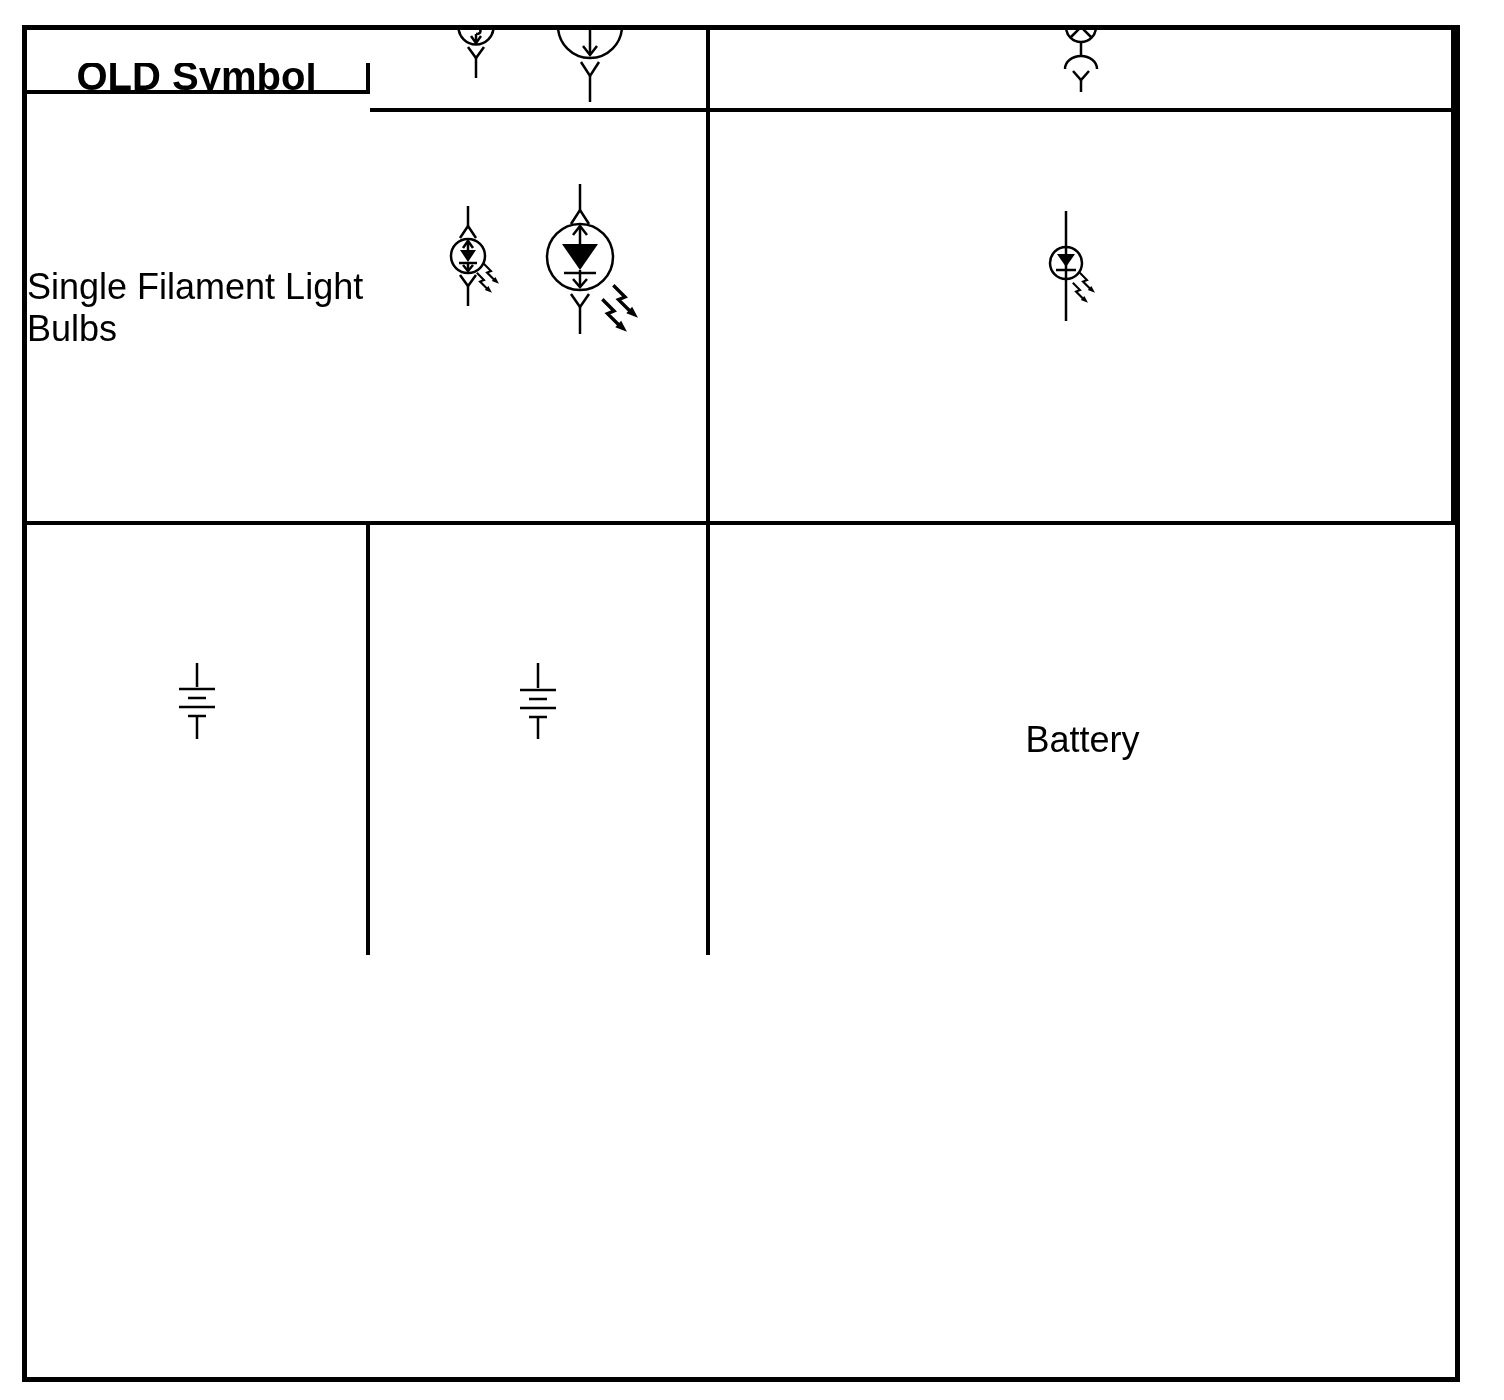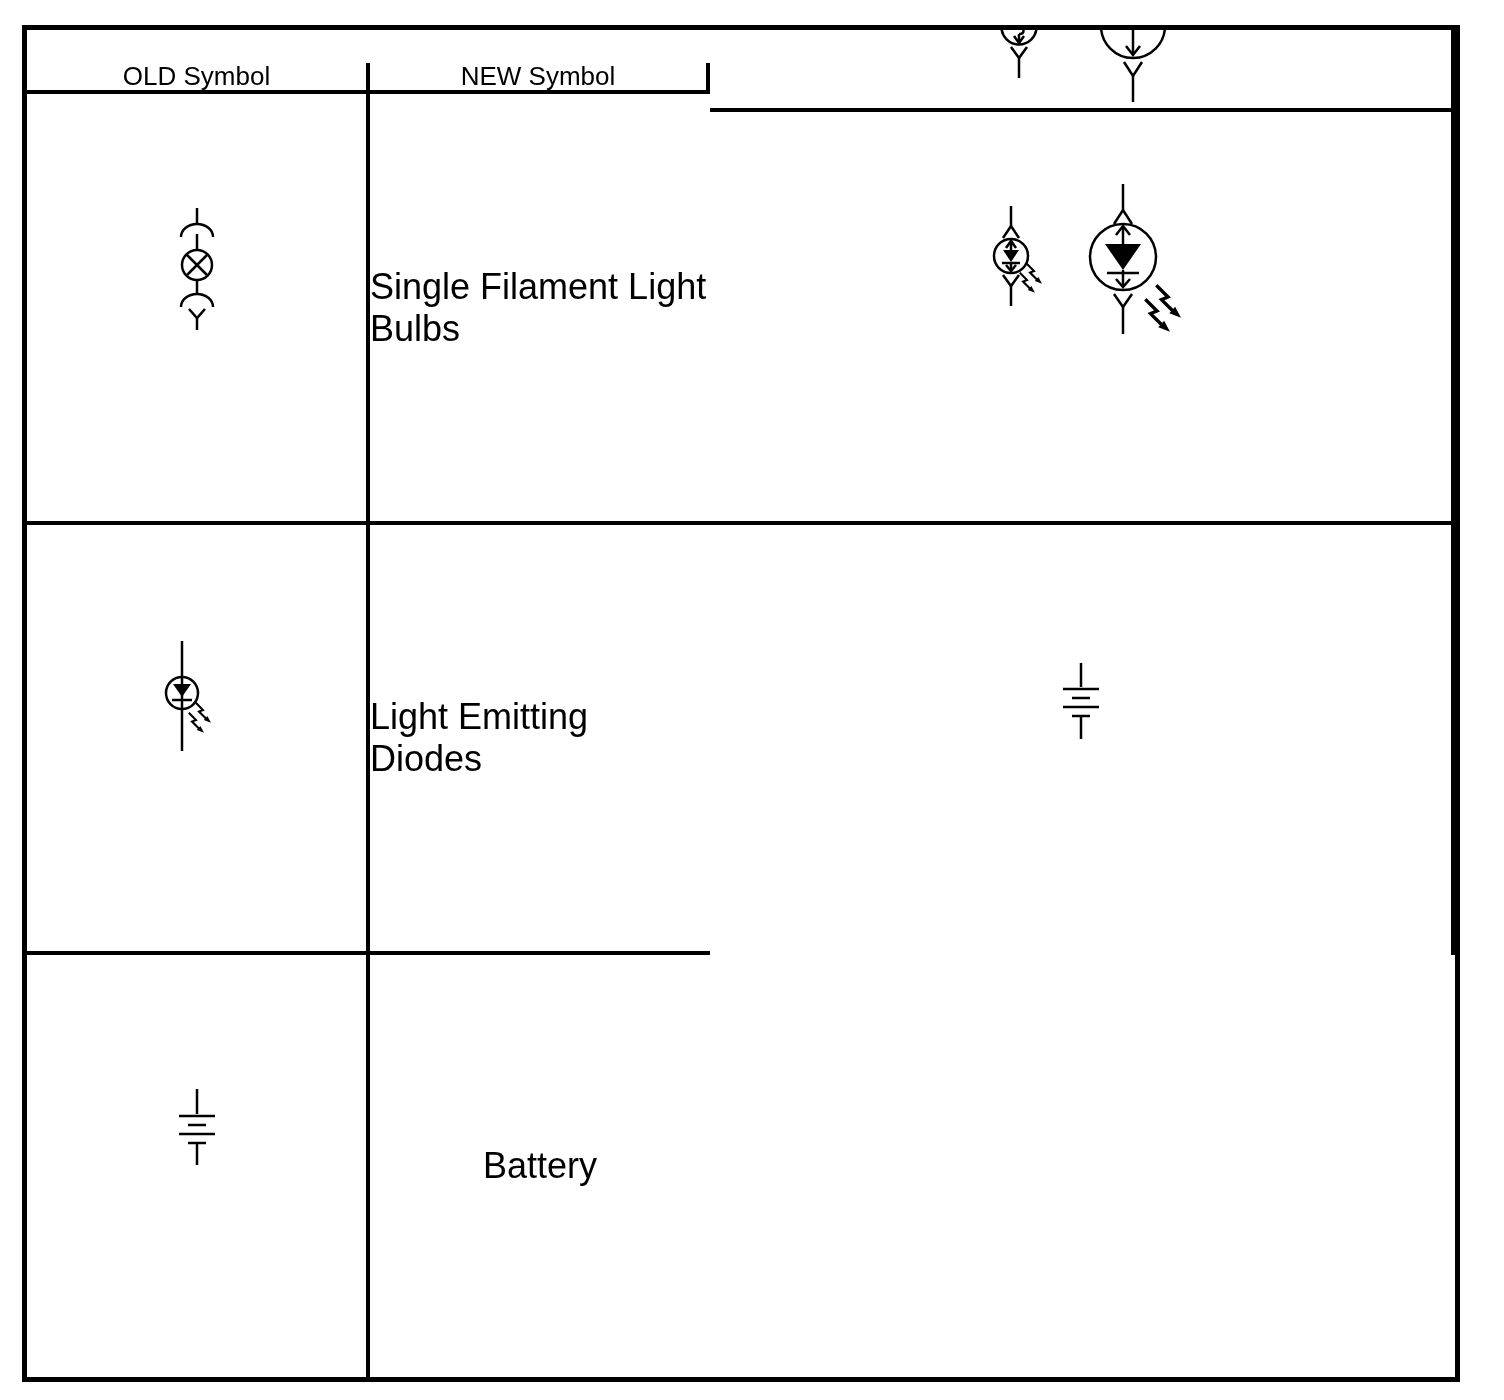--- a/index.html
+++ b/index.html
@@ -22,21 +22,21 @@
   }
   .cell{
     box-sizing:border-box;
     border-right:4px solid #000;
     border-bottom:4px solid #000;
     display:flex;align-items:center;justify-content:center;
     overflow:hidden;
   }
   .cell.last-col{border-right:none;}
   .cell.last-row{border-bottom:none;}
-  .header-cell{font-weight:normal;font-size:26px;letter-spacing:0;margin-top:33px;}
+  .header-cell{font-weight:bold;font-size:40px;letter-spacing:0;margin-top:33px;}
   .desc-cell{font-size:36px;}
   .symbol-cell{padding-bottom:78px;}
   svg{display:block;}
   .ln{stroke:#000;fill:none;stroke-width:2.5;}
   .fl{fill:#000;stroke:none;}
 </style>
 </head>
 <body>
 
 <svg width="0" height="0" style="position:absolute" aria-hidden="true">
@@ -46,23 +46,20 @@
       <polygon points="20,26 15.5,17.5 11,22.5" fill="#000"></polygon>
     </g>
   </defs>
 </svg>
 
 <div class="page">
   <div class="symbol-table">
 
     <div class="cell header-cell">
       <span>OLD Symbol</span>
-    </div>
-    <div class="cell header-cell">
-      <span>NEW Symbol</span>
     </div>
 
     <div class="cell symbol-cell">
       <svg width="240" height="185" viewBox="0 0 240 185">
         <g transform="translate(58,38)">
           <path class="ln" d="M0,0 V20"></path>
           <path class="ln" d="M-8,32 L0,20 L8,32"></path>
           <circle class="ln" cx="0" cy="51" r="17.5"></circle>
           <path class="ln" stroke-width="2" d="M0,36 V45"></path>
           <path class="ln" stroke-width="2" d="M-5,43 L0,36 L5,43"></path>
@@ -143,23 +140,20 @@
     <div class="cell symbol-cell">
       <svg width="90" height="120" viewBox="0 0 90 120">
         <path class="ln" stroke-width="6" d="M30,2 V112"></path>
         <circle class="ln" stroke-width="5" cx="30" cy="54" r="16"></circle>
         <polygon class="fl" points="21,45 39,45 30,58"></polygon>
         <path class="ln" stroke-width="4" d="M20,61 H40"></path>
         <use href="#bolt" transform="translate(43,63) scale(0.8)"></use>
         <use href="#bolt" transform="translate(36,73) scale(0.8)"></use>
       </svg>
     </div>
-    <div class="cell desc-cell last-col">
-      <span>Light Emitting Diodes</span>
-    </div>
 
     <div class="cell symbol-cell last-row">
       <svg width="90" height="80" viewBox="0 0 90 80">
         <path class="ln" stroke-width="2.8" d="M45,2 V26"></path>
         <path class="ln" stroke-width="4" d="M27,28 H63"></path>
         <path class="ln" stroke-width="4" d="M36,37 H54"></path>
         <path class="ln" stroke-width="4" d="M27,46 H63"></path>
         <path class="ln" stroke-width="4" d="M36,55 H54"></path>
         <path class="ln" stroke-width="2.8" d="M45,55 V78"></path>
       </svg>

